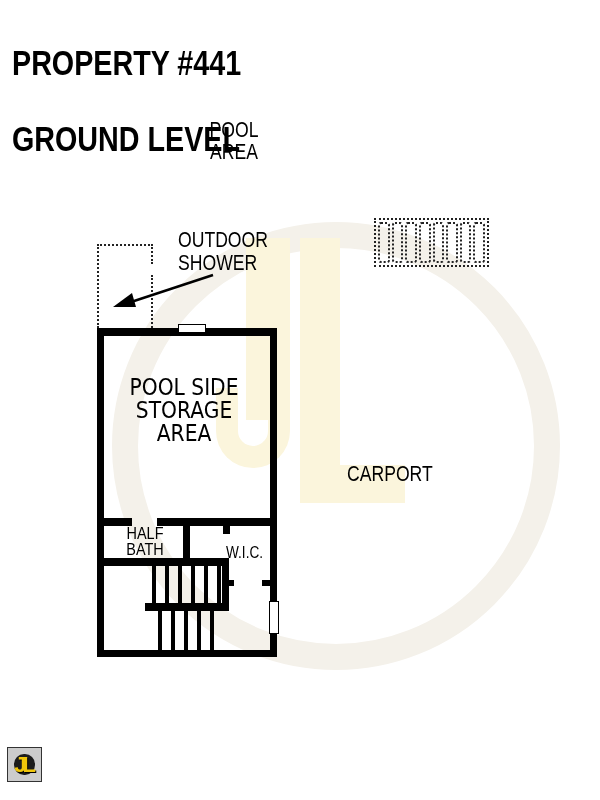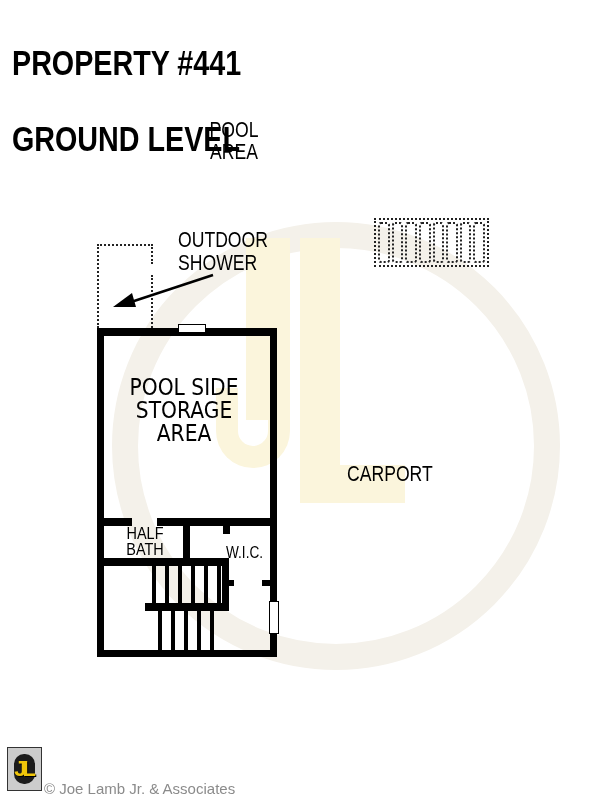--- a/index.html
+++ b/index.html
@@ -34,21 +34,21 @@
                         transform:scaleX(0.8);transform-origin:left top;}
   #storage-label{left:104px;top:376px;width:160px;text-align:center;font-size:23px;line-height:23px;
                  font-family:"DejaVu Sans",sans-serif;transform:scaleX(0.88);transform-origin:center top;}
   #carport-label{left:347px;top:461px;font-size:22px;transform:scaleX(0.8);transform-origin:left top;}
   #half-bath-label{left:105px;top:526px;width:80px;text-align:center;font-size:17px;line-height:16px;
                    transform:scaleX(0.85);transform-origin:center top;}
   #wic-label{left:226px;top:544px;font-size:16px;transform:scaleX(0.85);transform-origin:left top;}
   
   #shower-arrow{position:absolute;left:100px;top:265px;z-index:4;}
   
-  #company-logo{position:absolute;left:7px;top:747px;width:35px;height:44px;border:1px solid #333;
+  #company-logo{position:absolute;left:7px;top:747px;width:35px;height:35px;border:1px solid #333;
                 background:#cccccc;box-sizing:border-box;padding:6px;z-index:5;}
   #logo-pill{width:100%;height:100%;background:#1c1c1c;border-radius:10px;display:flex;
              align-items:center;justify-content:center;}
   #logo-jl{color:#f0c60a;font-weight:bold;font-size:22px;letter-spacing:-4px;padding-right:3px;
            text-shadow:1px 1px 0 #000;}
   #copyright-text{position:absolute;left:44px;top:780px;font-size:15px;color:#8b8b8b;z-index:5;}
 </style>
 </head>
 <body>
 
@@ -128,15 +128,14 @@
   <div class="tread" style="left:210px;top:611px;width:4px;height:39px;"></div>
 
   <div class="win" style="left:178px;top:324px;width:28px;height:9px;"></div>
   <div class="win" style="left:269px;top:601px;width:10px;height:33px;"></div>
 
   <div id="company-logo">
     <div id="logo-pill">
       <span id="logo-jl">JL</span>
     </div>
   </div>
-  <div id="copyright-text">© Joe Lamb Jr. &amp; Associates</div>
 
 </div>
 
 </body></html>

